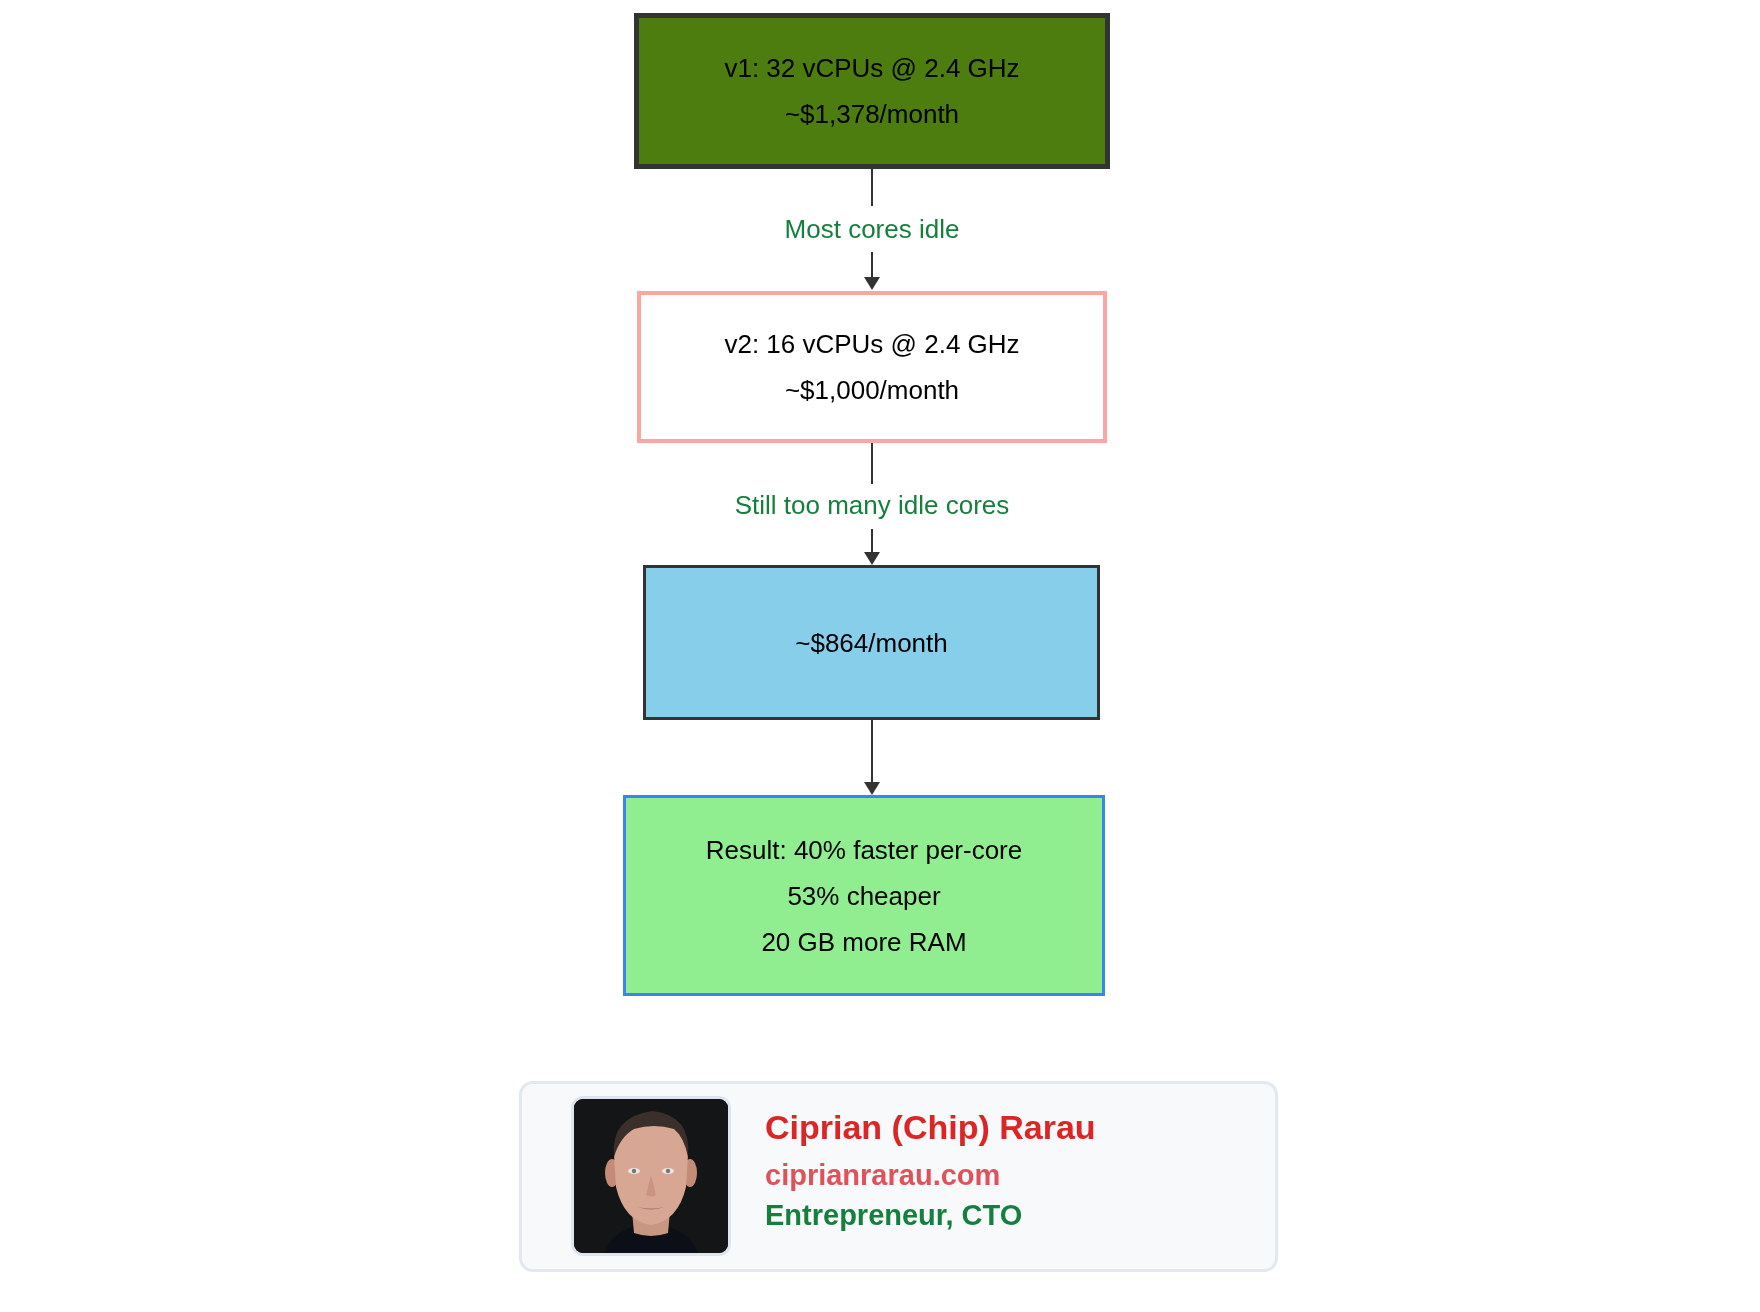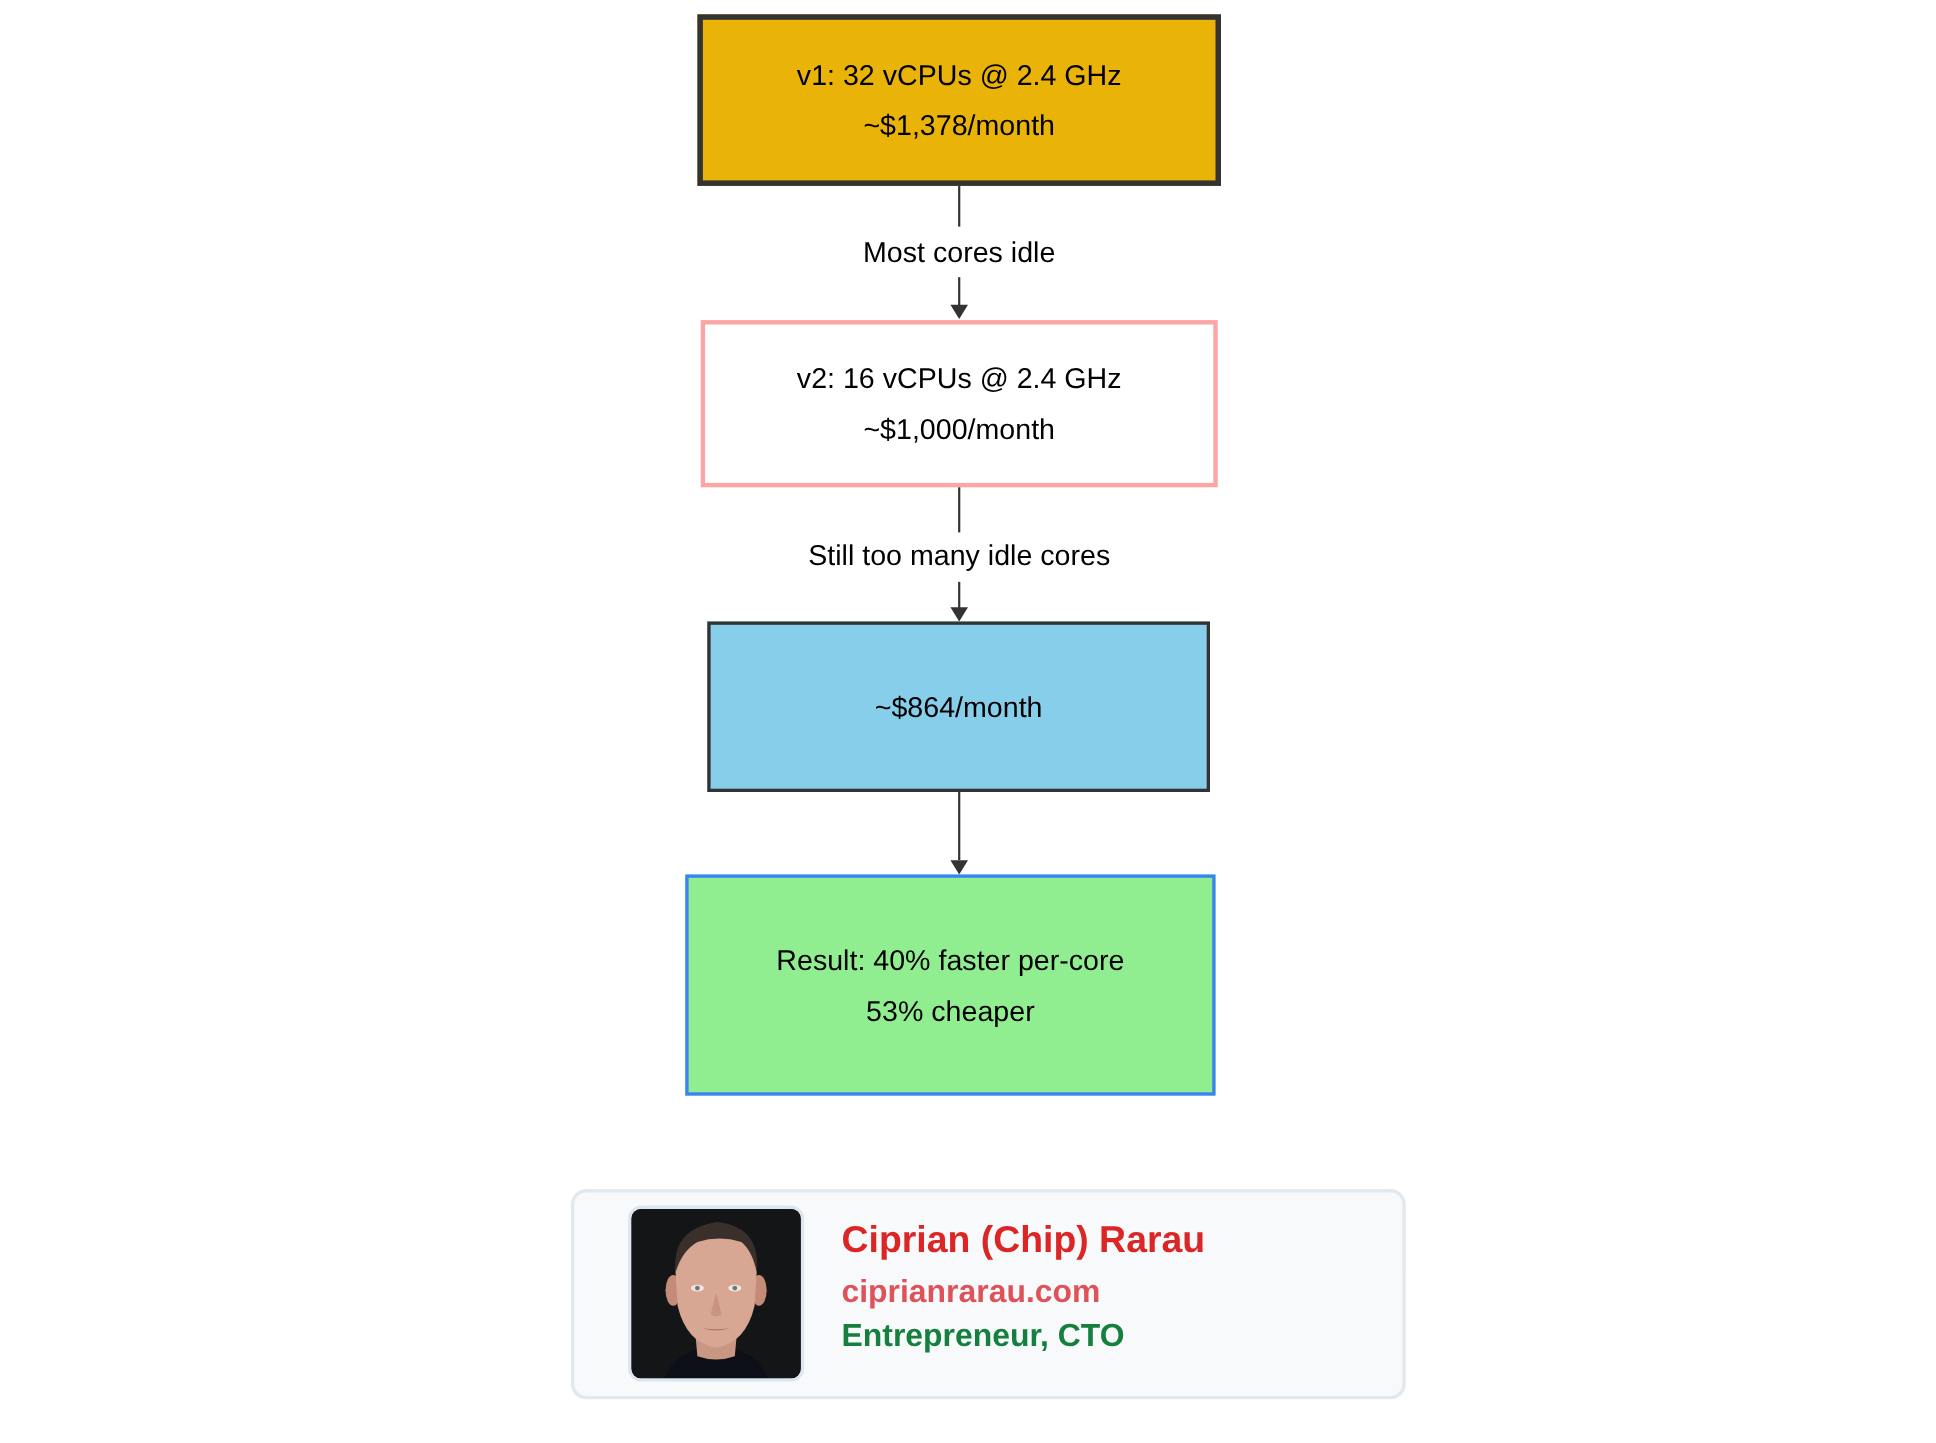--- a/index.html
+++ b/index.html
@@ -23,21 +23,21 @@
     align-items: center;
     justify-content: center;
     text-align: center;
     font-size: 26px;
     line-height: 46px;
     color: #000;
   }
   .node span { display: block; white-space: nowrap; }
   #node-v1 {
     left: 634px; top: 13px; width: 476px; height: 156px;
-    background: #eab308;
+    background: #4d7c0f;
     border: 5px solid #333333;
   }
   #node-v2 {
     left: 637px; top: 291px; width: 470px; height: 152px;
     background: #ffffff;
     border: 4px solid #fca5a5;
   }
   #node-v3 {
     left: 643px; top: 565px; width: 457px; height: 155px;
     background: #87ceeb;
@@ -62,21 +62,21 @@
     border-right: 8px solid transparent;
     border-top: 13px solid #333333;
   }
   .edge-label {
     position: absolute;
     left: 572px;
     width: 600px;
     text-align: center;
     font-size: 26px;
     line-height: 30px;
-    color: #000000;
+    color: #15803d;
     background: transparent;
     white-space: nowrap;
   }
   #author-card {
     position: absolute;
     left: 519px; top: 1081px;
     width: 759px; height: 191px;
     box-sizing: border-box;
     background: #f7f9fb;
     border: 3px solid #e2e8f0;
@@ -145,20 +145,21 @@
 <div class="node" id="node-v3">
   <span>~$864/month</span>
 </div>
 
 <div class="edge-line" style="top:720px;height:62px;"></div>
 <div class="arrow-head" style="top:782px;"></div>
 
 <div class="node" id="node-result">
   <span>Result: 40% faster per-core</span>
   <span>53% cheaper</span>
+  <span>20 GB more RAM</span>
 </div>
 
 <div id="author-card">
   <div id="avatar">
     <svg viewBox="0 0 154 154">
       <rect width="154" height="154" fill="#141517"></rect>
 
       <path d="M30 154 Q40 128 77 124 Q114 128 124 154 Z" fill="#0d0f18"></path>
 
       <path d="M58 112 L96 112 L94 134 Q77 140 60 134 Z" fill="#c99682"></path>

